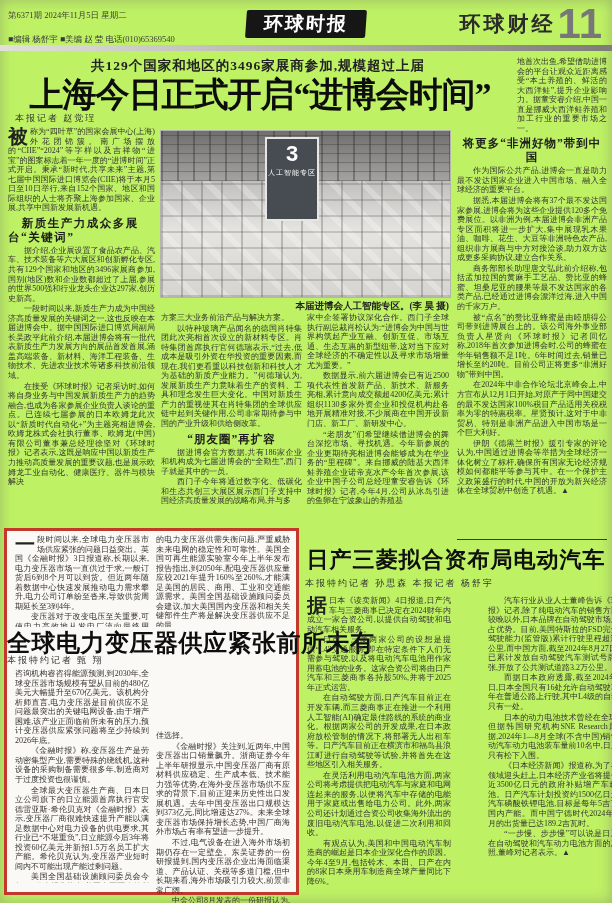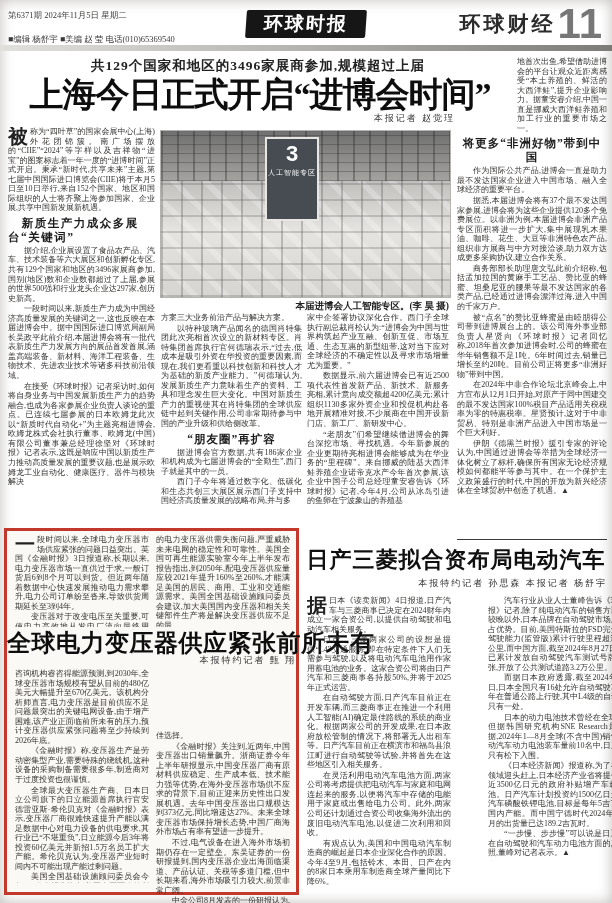--- a/index.html
+++ b/index.html
@@ -1,34 +1,34 @@
 <!DOCTYPE html>
 <html><head>
 <meta charset="utf-8">
 <style>
   html,body{margin:0;padding:0;}
   body{background:#c9c7c3;font-family:"Liberation Serif","DejaVu Serif",serif;}
-  .page{position:relative;width:612px;height:903px;margin:0 auto;background:#ffffff;color:#2e2c2a;overflow:hidden;box-shadow:inset 0 0 14px rgba(120,115,108,.45);}
+  .page{position:relative;width:612px;height:903px;margin:0 auto;background:#bef264;color:#2e2c2a;overflow:hidden;box-shadow:inset 0 0 14px rgba(120,115,108,.45);}
   .abs{position:absolute;}
 
   
   .issue-info{left:8px;top:9px;font-size:8.5px;line-height:12px;color:#3a3a3a;white-space:pre-line;}
   .masthead{left:246px;top:10px;width:120px;height:28px;background:#161616;color:#fff;
     display:flex;align-items:center;justify-content:center;font-weight:bold;font-size:19px;
     letter-spacing:2px;transform:skewX(-4deg);border-radius:2px;}
   .section-wrap{right:10px;top:4px;display:flex;align-items:flex-end;}
   .section-name{font-size:21px;font-weight:bold;color:#2b2b2b;letter-spacing:3px;line-height:40px;margin-left:36px;}
   .page-num{font-size:42px;font-weight:bold;color:#777;line-height:40px;margin-left:2px;font-family:"Liberation Sans",sans-serif;}
   .header-rule{left:0;top:45px;width:612px;height:6px;background:linear-gradient(to right,#e2e0dc,#b9b7b3 45%,#7d7b78);}
 
   
   .kicker{left:15px;top:57px;width:486px;text-align:center;font-size:13.5px;font-weight:bold;letter-spacing:1px;color:#222;}
   .main-headline{left:14px;top:72px;width:492px;text-align:center;font-size:34px;font-weight:900;
     letter-spacing:-1px;color:#0d0d0d;white-space:nowrap;}
-  .byline-center{text-align:right;font-size:9px;letter-spacing:2px;color:#333;}
+  .byline-center{text-align:left;font-size:9px;letter-spacing:2px;color:#333;}
   .lead-byline{left:15px;top:112px;width:440px;}
 
   
   .colbox{overflow:hidden;}
   .colbox p{margin:0 0 1px 0;font-size:8px;line-height:9.55px;text-align:justify;text-indent:2em;color:#343230;}
   .colbox p.cont{text-indent:0;}
   .colbox p.narrow{margin-left:60px;}
   .colbox h3.sub{margin:3px 0 2px 0;font-size:11.5px;line-height:14px;font-weight:bold;color:#1c1c1c;letter-spacing:1.5px;text-indent:1.2em;}
   .colbox h3.sub.center{text-align:center;text-indent:0;letter-spacing:1px;}
   .cap{float:left;font-size:20px;line-height:19px;font-weight:bold;margin:0 2px 0 0;color:#222;}

